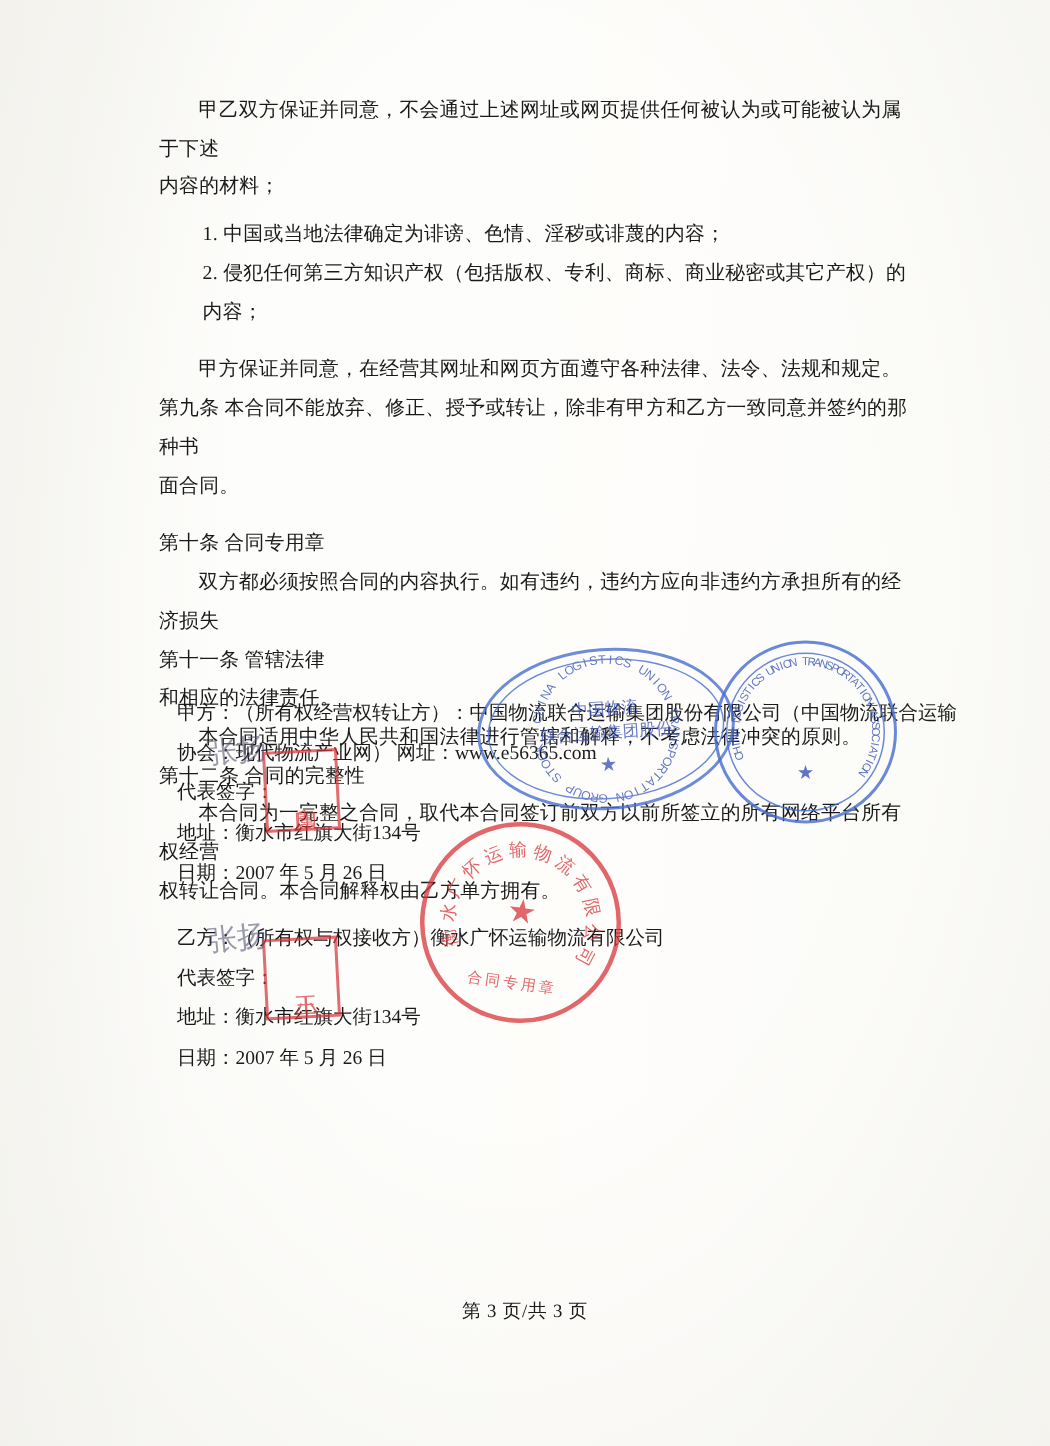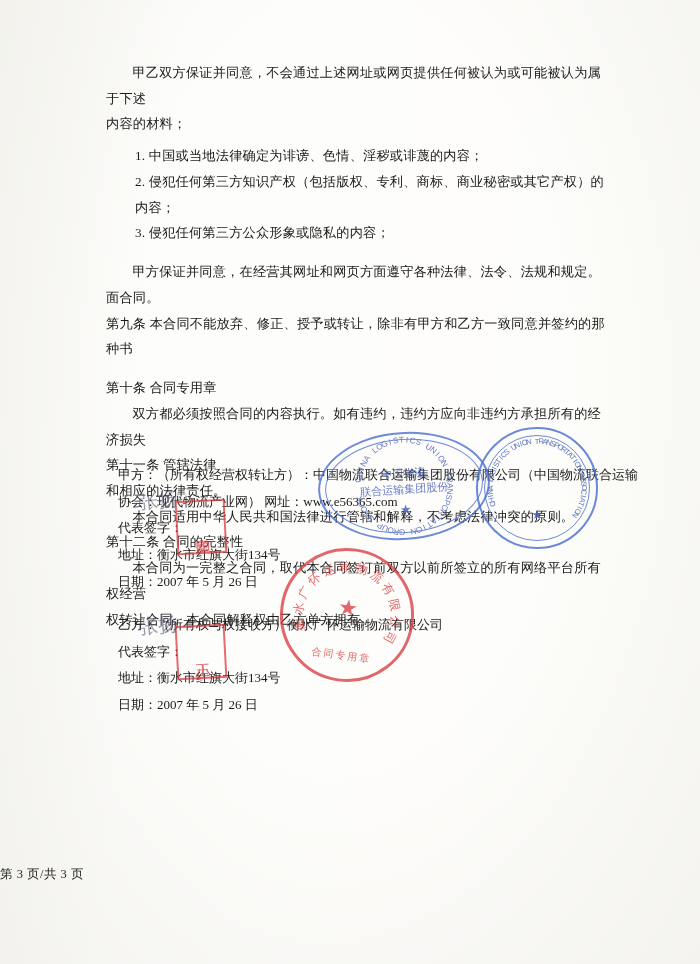--- a/index.html
+++ b/index.html
@@ -61,20 +61,21 @@
   .sig-a { top: 462px; }
   .sig-b { top: 612px; }
   .sig-line { white-space: nowrap; }
 
   
   .footer {
     position: absolute;
     left: 0;
     right: 0;
     top: 866px;
+    text-align: center;
     font-size: 12.5px;
     letter-spacing: 0.5px;
   }
 
   
   .stamp {
     position: absolute;
     pointer-events: none;
   }
 
@@ -232,25 +233,24 @@
 
 <div class="page">
   <div class="paper-tint"></div>
 
   <div class="content">
     <p class="indent2">甲乙双方保证并同意，不会通过上述网址或网页提供任何被认为或可能被认为属于下述</p>
     <p>内容的材料；</p>
     <div class="gap-s"></div>
     <p class="ol-item">1. 中国或当地法律确定为诽谤、色情、淫秽或诽蔑的内容；</p>
     <p class="ol-item">2. 侵犯任何第三方知识产权（包括版权、专利、商标、商业秘密或其它产权）的内容；</p>
-    <p class="ol-item">3. 侵犯任何第三方公众形象或隐私的内容；</p>
     <div class="gap-m"></div>
     <p class="indent2">甲方保证并同意，在经营其网址和网页方面遵守各种法律、法令、法规和规定。</p>
+    <p>第九条  本合同不能放弃、修正、授予或转让，除非有甲方和乙方一致同意并签约的那种书</p>
     <p>面合同。</p>
-    <p>第九条  本合同不能放弃、修正、授予或转让，除非有甲方和乙方一致同意并签约的那种书</p>
     <div class="gap-m"></div>
     <p>第十条  合同专用章</p>
     <p class="indent2">双方都必须按照合同的内容执行。如有违约，违约方应向非违约方承担所有的经济损失</p>
     <p>第十一条  管辖法律</p>
     <p>和相应的法律责任。</p>
     <p class="indent2">本合同适用中华人民共和国法律进行管辖和解释，不考虑法律冲突的原则。</p>
     <p>第十二条  合同的完整性</p>
     <p class="indent2">本合同为一完整之合同，取代本合同签订前双方以前所签立的所有网络平台所有权经营</p>
     <p>权转让合同。本合同解释权由乙方单方拥有。</p>
   </div>

